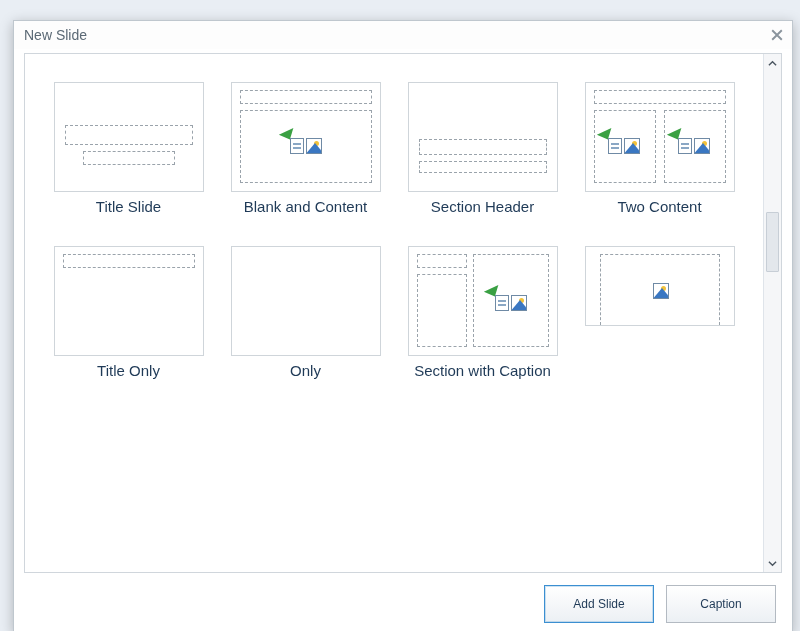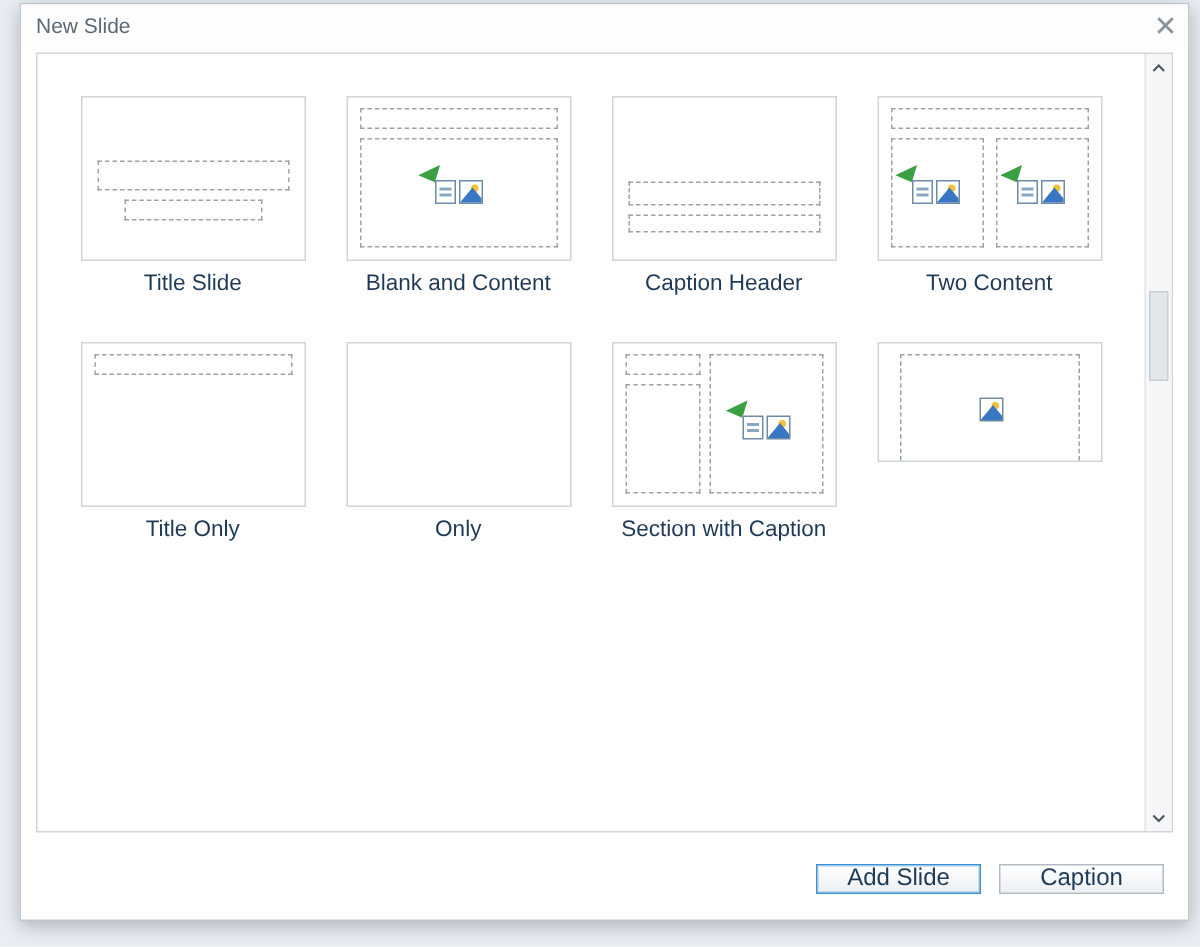--- a/index.html
+++ b/index.html
@@ -6,21 +6,21 @@
   html, body {
     margin: 0; padding: 0;
     width: 800px; height: 631px;
     font-family: "Segoe UI", Tahoma, sans-serif;
     font-size: 13px;
     background: #e9eef4;
     overflow: hidden;
   }
   .dialog {
     position: absolute;
-    left: 13px; top: 2px;
+    left: 13px; top: 20px;
     width: 780px; height: 612px;
     background: #ffffff;
     border: 1px solid #bfc7ce;
     box-shadow: 0 3px 12px rgba(0,0,0,0.25);
   }
   .titlebar {
     height: 28px;
     display: flex;
     align-items: center;
     padding: 0 6px 0 10px;
@@ -189,25 +189,25 @@
     left:0; right:0; bottom:0;
     height:54px;
     display:flex;
     justify-content:flex-end;
     align-items:center;
     padding: 0 16px;
     gap: 12px;
   }
   .btn {
     min-width: 110px;
-    height: 20px;
+    height: 38px;
     border:1px solid #b3bac2;
     background: linear-gradient(#ffffff,#ecf0f4);
     border-radius:0;
-    font-size:16px;
+    font-size:12px;
     color:#1f3a57;
     display:flex;
     align-items:center;
     justify-content:center;
     cursor:pointer;
   }
   .btn.primary {
     border-color:#3b8fd1;
     box-shadow: 0 0 0 1px rgba(59,143,209,0.25) inset;
   }
@@ -256,21 +256,21 @@
           <div class="label">Blank and Content</div>
         </div>
 
         <div class="cell">
           <div class="thumb-wrap">
               <div class="thumb">
             <div class="ph" style="left:10px;right:10px;top:56px;height:16px;"></div>
             <div class="ph" style="left:10px;right:10px;top:78px;height:12px;"></div>
           </div>
             </div>
-          <div class="label">Caption Header</div>
+          <div class="label">Section Header</div>
         </div>
 
         <div class="cell">
           <div class="thumb-wrap">
               <div class="thumb">
             <div class="ph" style="left:8px;right:8px;top:7px;height:14px;"></div>
             <div class="ph" style="left:8px;top:27px;bottom:8px;width:62px;"></div>
             <div class="ph" style="right:8px;top:27px;bottom:8px;width:62px;"></div>
             <div class="content-icons" style="left:22px;top:55px;">
               <span class="ci-arrow"></span>

